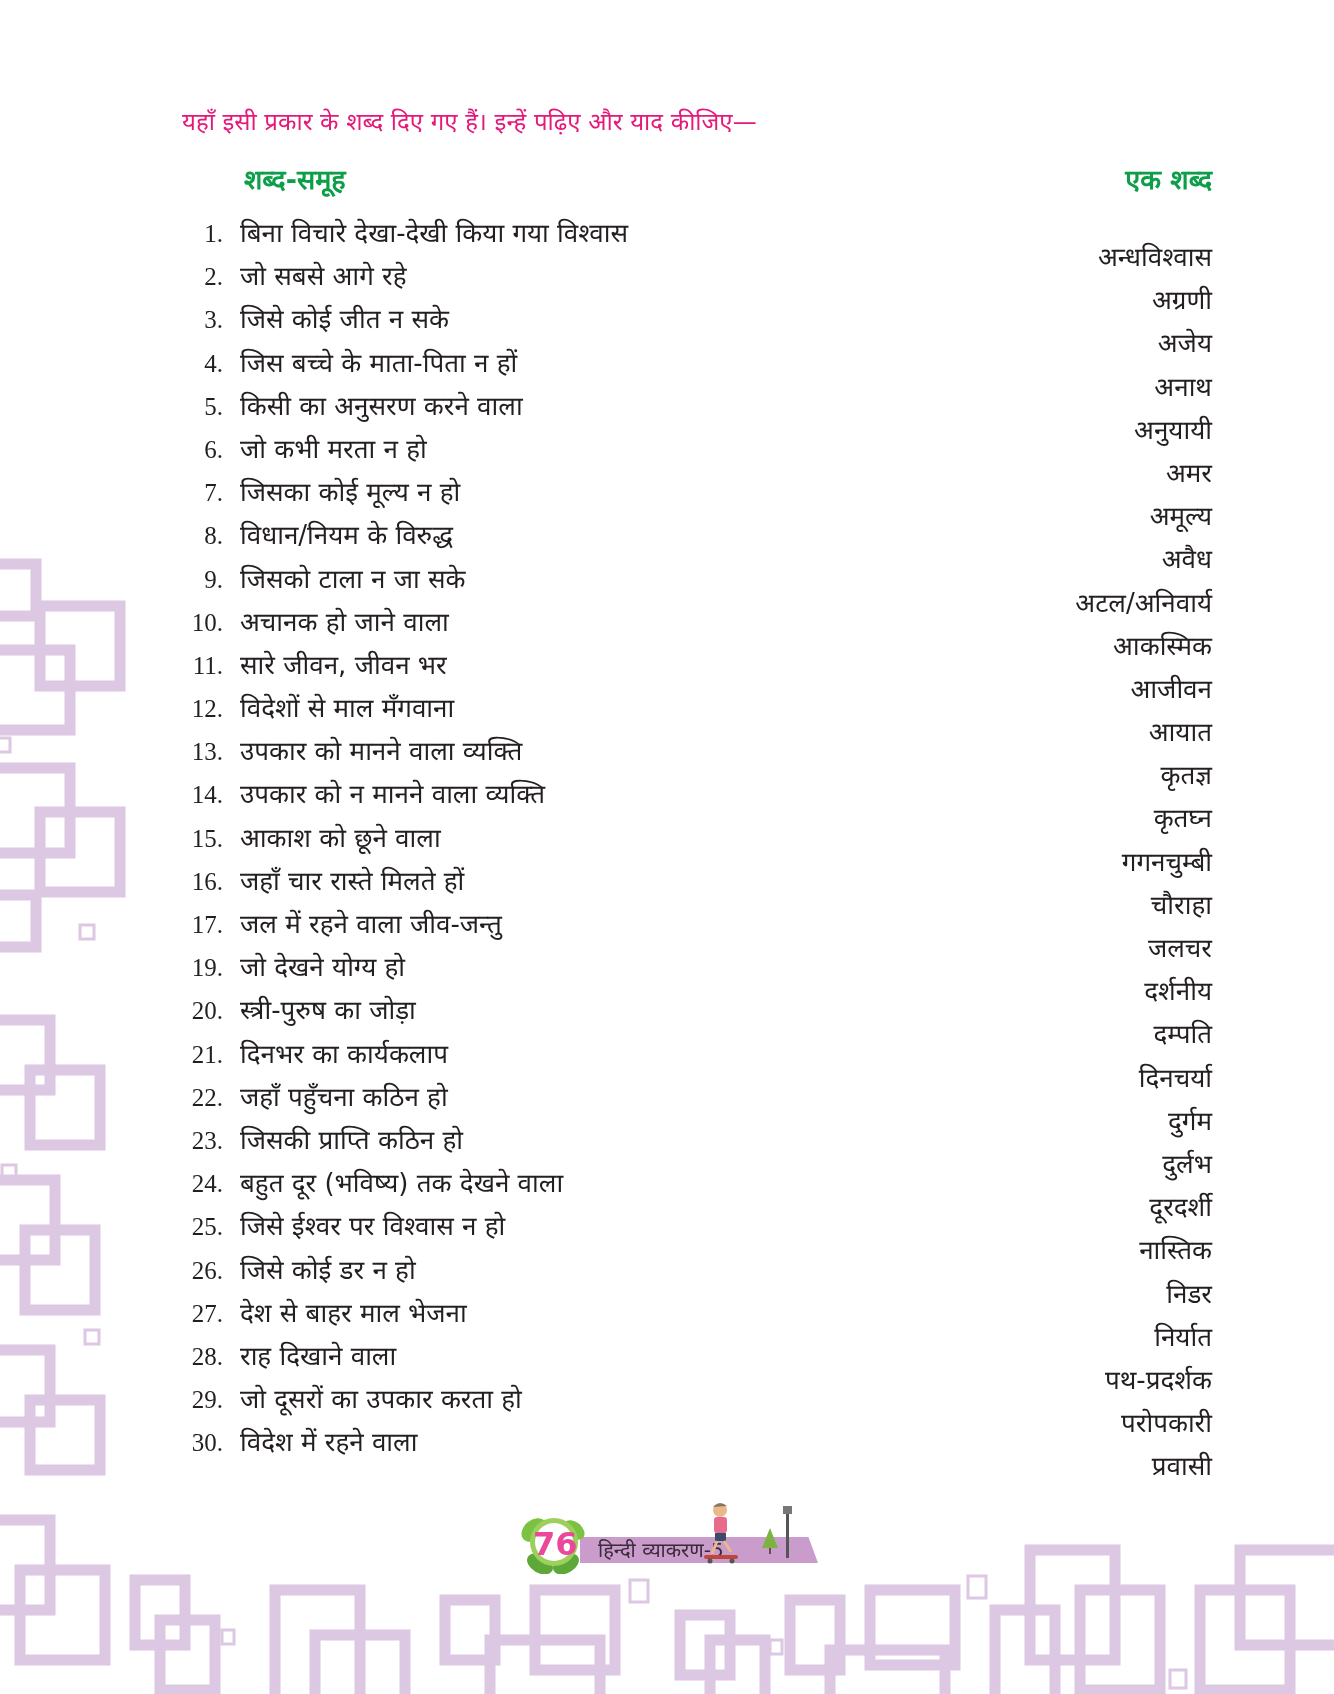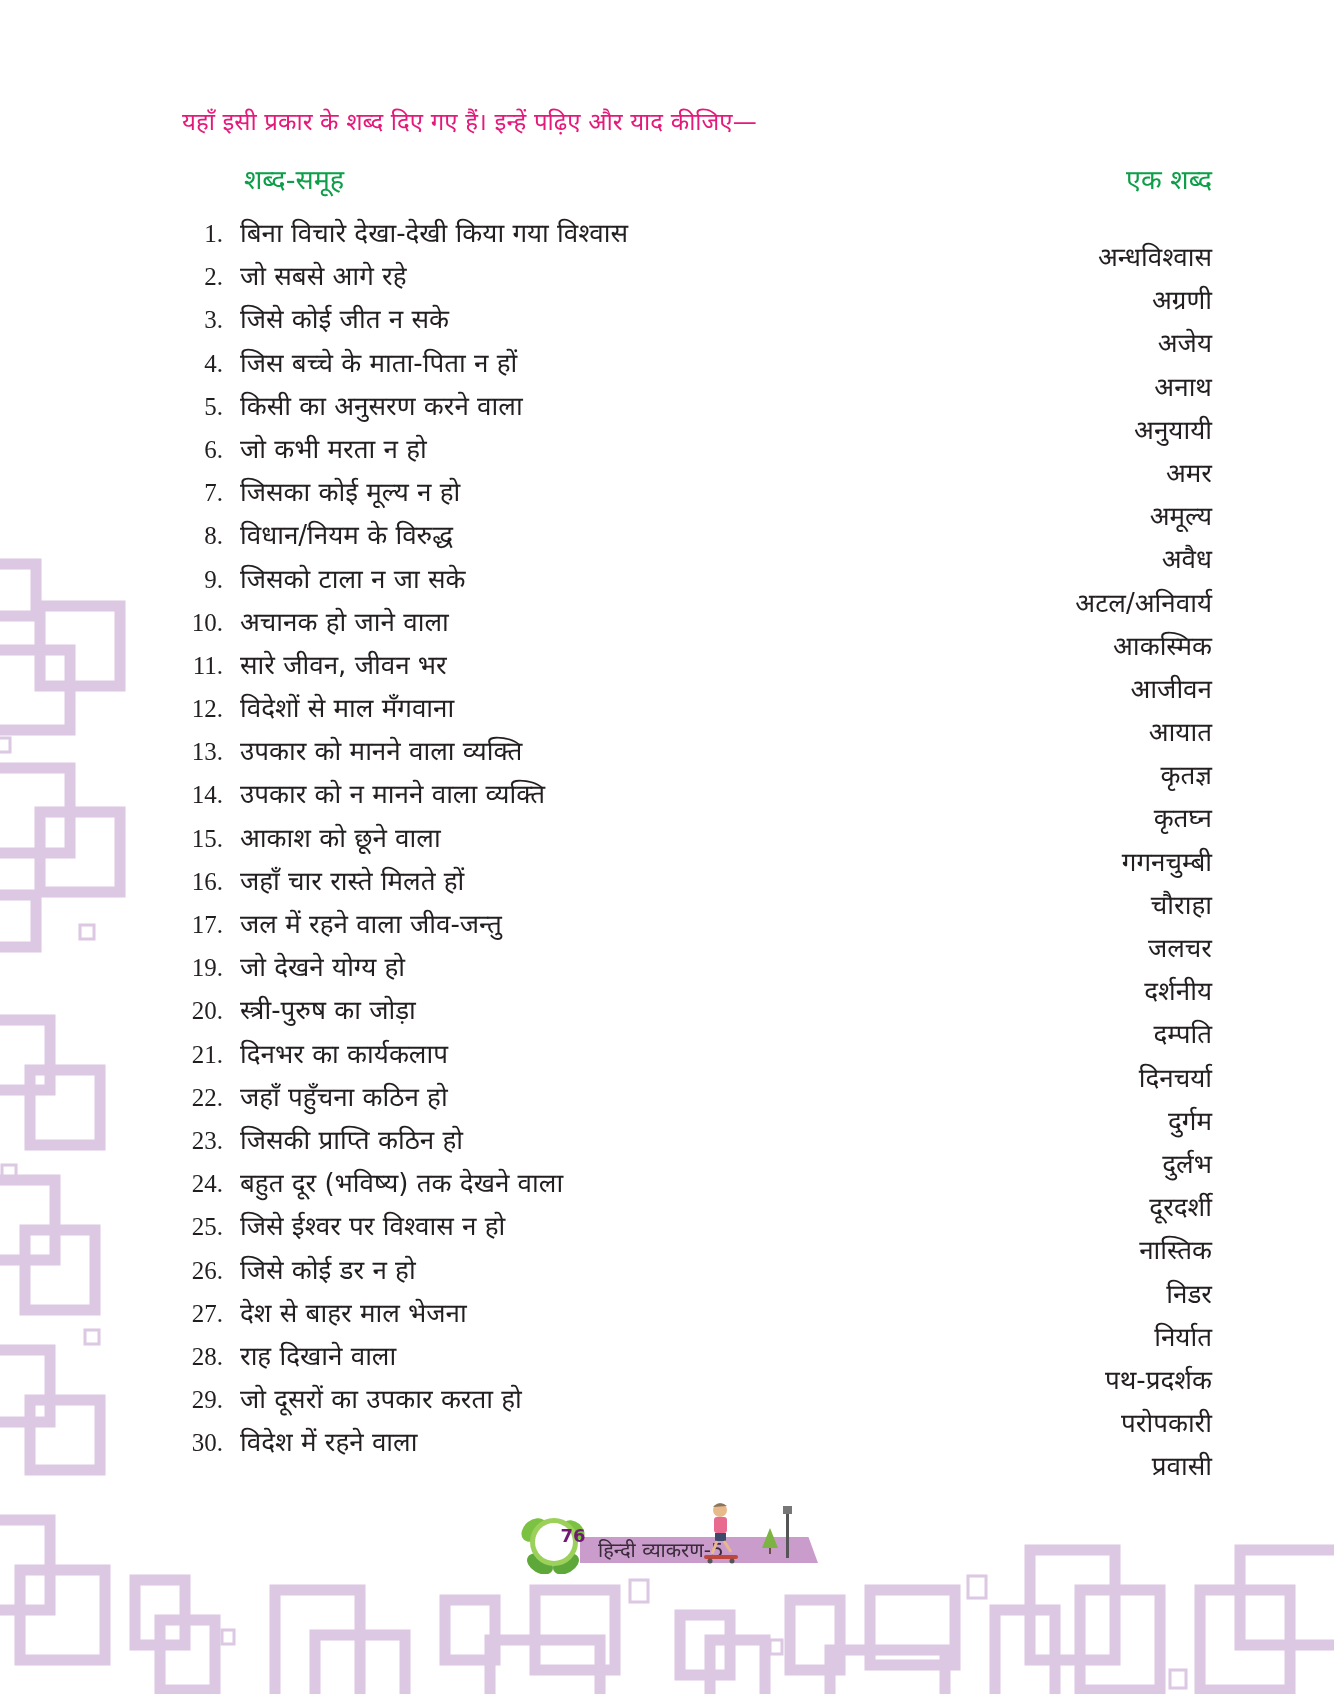--- a/index.html
+++ b/index.html
@@ -9,21 +9,21 @@
     font-family:"DejaVu Serif", serif;
     color:#231f20;
   }
   .intro {
     position:absolute; left:182px; top:104px;
     font-family:"DejaVu Sans", sans-serif;
     font-size:24px; color:#e5197a; white-space:nowrap;
   }
   .col-head {
     position:absolute; top:160px;
-    font-family:"DejaVu Sans", sans-serif; font-weight:normal;
+    font-family:"DejaVu Sans", sans-serif; font-weight:bold;
     font-size:27px; color:#0c9e48; white-space:nowrap;
   }
   .col-head.left { left:244px; }
   .col-head.right { right:122px; }
   .rows { position:absolute; left:0; top:212px; width:1334px; }
   .row {
     position:relative; height:43.2px; font-size:26px; line-height:43px;
     white-space:nowrap;
   }
   .row .num {
@@ -47,22 +47,22 @@
   }
   .footer-title {
     position:absolute; left:598px; top:1538px;
     font-family:"DejaVu Sans", sans-serif; font-size:20px; color:#3a2a3a;
     line-height:24px;
   }
   .badge {
     position:absolute; left:520px; top:1508px; width:66px; height:66px;
   }
   .badge-num {
-    position:absolute; left:553px; top:1525px; width:40px; text-align:center;
-    font-family:"DejaVu Sans", sans-serif; font-weight:bold; font-size:18px; color:#701a75;
+    position:absolute; left:533px; top:1525px; width:40px; text-align:center;
+    font-family:"DejaVu Sans", sans-serif; font-weight:bold; font-size:32px; color:#ec4899;
   }
 </style>
 </head>
 <body>
 
 <svg class="deco" style="left:0;top:540px" width="160" height="980" viewBox="0 0 160 980">
   <g fill="none" stroke="#dcc8e2" stroke-width="11">
     <rect x="-20" y="24" width="56" height="52"></rect>
     <rect x="40" y="66" width="80" height="80"></rect>
     <rect x="-20" y="110" width="90" height="80"></rect>

